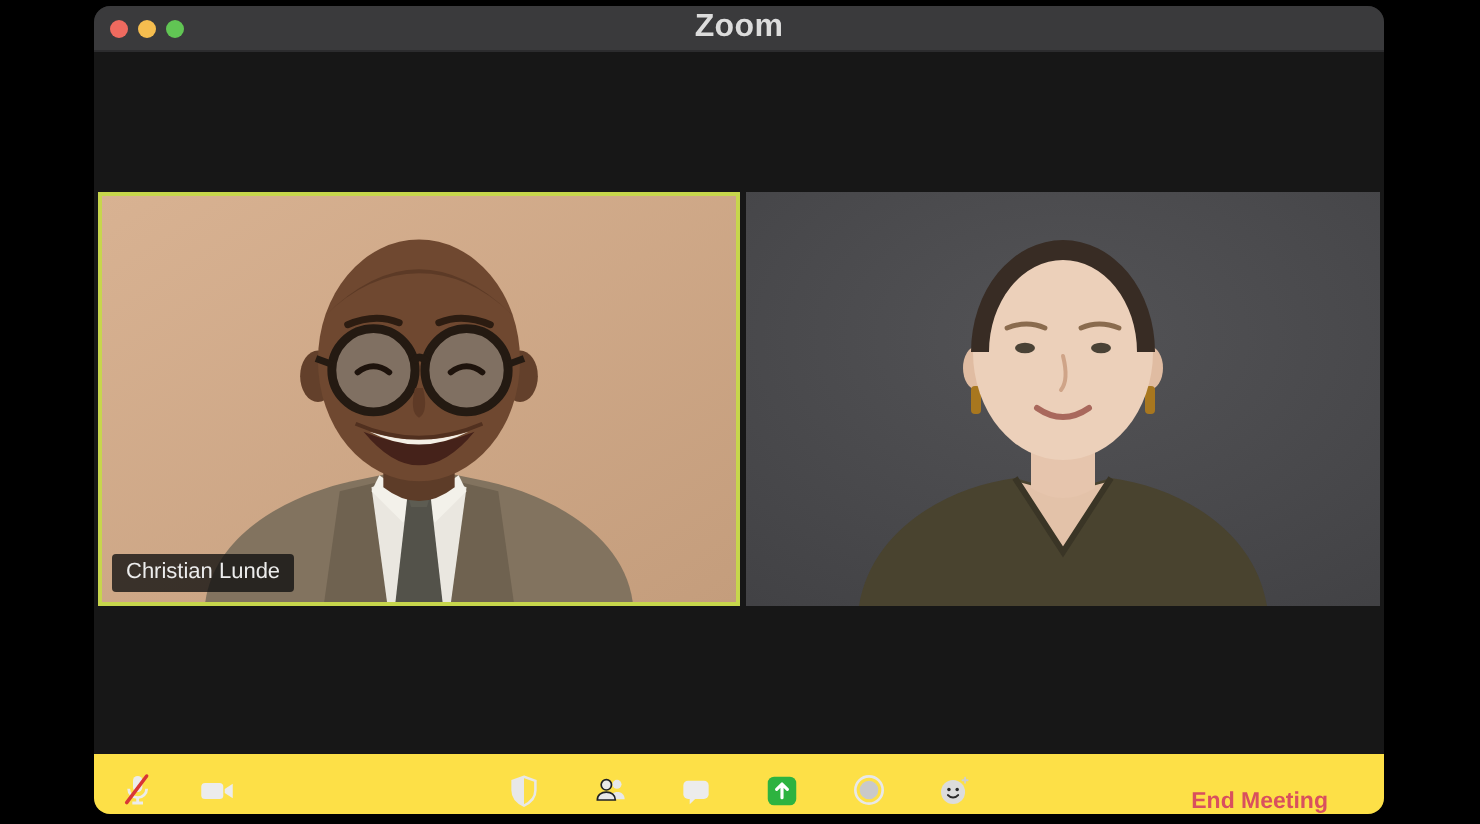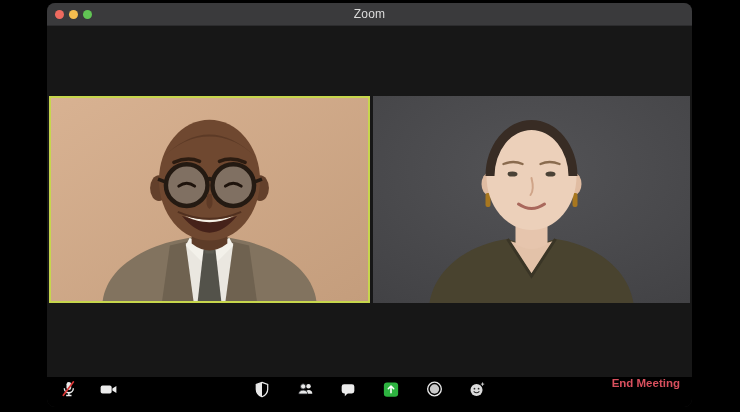--- a/index.html
+++ b/index.html
@@ -13,37 +13,37 @@
 
   
   .titlebar { flex:0 0 23px; background:#3a3a3c; position:relative;
               display:flex; align-items:center; border-bottom:1px solid #2c2c2e; }
   .traffic { display:flex; gap:5px; margin-left:8px; z-index:2; }
   .light { width:9px; height:9px; border-radius:50%; display:inline-block; cursor:pointer; }
   .light.red    { background:#ee6a5f; }
   .light.yellow { background:#f5bd4f; }
   .light.green  { background:#61c554; }
   .title { position:absolute; left:0; right:0; text-align:center;
-           color:#dcdcdc; font-size:12px; font-weight:normal; letter-spacing:.2px; }
+           color:#dcdcdc; font-size:16px; font-weight:bold; letter-spacing:.2px; }
 
   
   .content { flex:1 1 auto; position:relative; background:#171717; }
   .tiles { position:absolute; left:2px; right:2px; top:70px; height:207px;
            display:flex; gap:3px; }
   .tile { flex:1 1 0; position:relative; overflow:hidden; background:#333; }
   .tile.active { border:2px solid #c7d64c; }
   .tile svg.video { position:absolute; inset:0; width:100%; height:100%; display:block; }
   .name-tag { position:absolute; left:5px; bottom:5px;
               background:rgba(16,16,16,.78); color:#ececec;
               font-size:11px; line-height:1; padding:4px 7px; border-radius:2px;
               white-space:nowrap; }
 
   
-  .toolbar { flex:0 0 30px; background:#000000; position:relative;
-             display:flex; align-items:flex-start; padding:0 12px 0 9px; }
+  .toolbar { flex:0 0 30px; background:#fde047; position:relative;
+             display:flex; align-items:flex-end; padding:0 28px 0 9px; }
   .tbtn { width:24px; height:24px; background:none; border:none; padding:0;
           display:flex; align-items:center; justify-content:center; cursor:pointer; }
   .tb-left { display:flex; gap:16px; align-items:center; }
   .tb-center { position:absolute; left:50%; transform:translateX(-50%);
                display:flex; gap:19px; align-items:center; }
   .end-btn { margin-left:auto; background:none; border:none; cursor:pointer;
              color:#d9505e; font-size:11.5px; font-weight:bold;
              font-family:"Liberation Sans", sans-serif; }
   .tbtn svg { display:block; }
 </style>
@@ -105,20 +105,21 @@
 
             <path d="M129 90 Q137 84 145 90" stroke="#1e130c" stroke-width="3" fill="none" stroke-linecap="round"></path>
             <path d="M176 90 Q184 84 192 90" stroke="#1e130c" stroke-width="3" fill="none" stroke-linecap="round"></path>
 
             <path d="M158 98 Q155 110 160 113 Q165 110 162 98" fill="#5e3a26"></path>
 
             <path d="M132 120 Q160 154 188 120 Q160 132 132 120 Z" fill="#45221a"></path>
             <path d="M135 120 Q160 133 185 120 Q160 128 135 120 Z" fill="#f4efe6"></path>
             <path d="M128 116 Q160 130 192 116" stroke="#51301f" stroke-width="2" fill="none"></path>
           </svg>
+          <div class="name-tag">Christian Lunde</div>
         </div>
 
         <div class="tile">
           <svg class="video" viewBox="0 0 320 207" preserveAspectRatio="xMidYMid slice" aria-hidden="true">
             <defs>
               <radialGradient id="graybg" cx="0.5" cy="0.35" r="0.9">
                 <stop offset="0" stop-color="#535356"></stop>
                   <stop offset="1" stop-color="#404043"></stop>
               </radialGradient>
             </defs>

